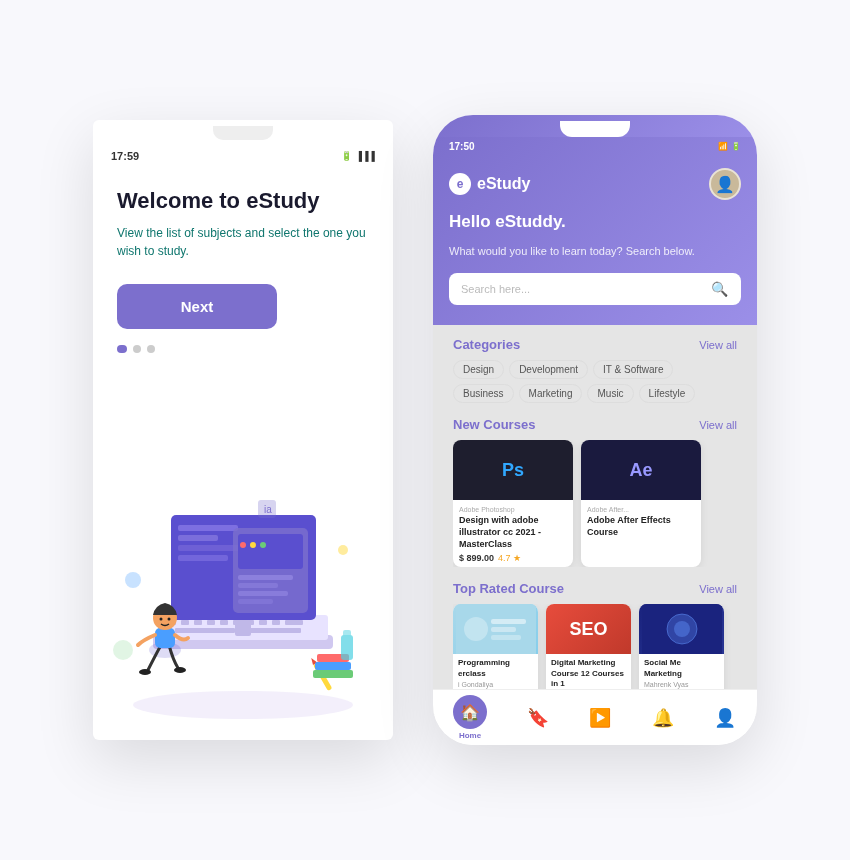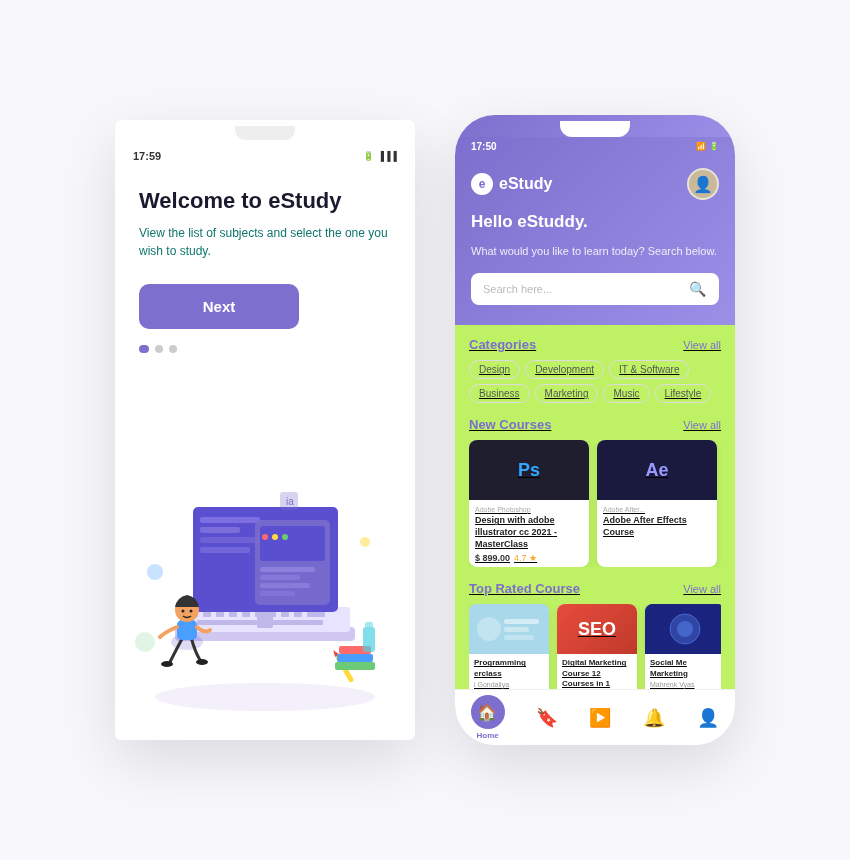--- a/index.html
+++ b/index.html
@@ -29,21 +29,21 @@
       box-shadow: 0 20px 60px rgba(0,0,0,0.12);
       overflow: hidden;
       position: relative;
     }
     .phone1 {
       width: 300px;
       height: 620px;
       border-radius: 6px;
     }
     .phone2 {
-      width: 280px;
+      width: 324px;
       height: 630px;
     }
 
     
     .status-bar {
       display: flex;
       justify-content: space-between;
       align-items: center;
       padding: 10px 18px 6px;
       font-size: 10px;
@@ -98,21 +98,21 @@
     .dot.inactive {
       background: #ccc;
       width: 8px;
       height: 8px;
       border-radius: 50%;
     }
 
     
     .p1-illustration {
       position: absolute;
-      bottom: 8px;
+      bottom: 0;
       left: 0;
       right: 0;
       height: 300px;
       display: flex;
       align-items: flex-end;
       justify-content: center;
       overflow: hidden;
     }
     .illus-svg {
       width: 100%;
@@ -186,25 +186,24 @@
       font-size: 11px;
       color: #bbb;
     }
     .search-icon-wrap {
       color: #7c6fcd;
       font-size: 14px;
     }
 
     
     .p2-body {
-      padding: 12px 14px;
-      background: #bef264;
+      padding: 12px 20px;
+      background: #e5e5e5;
       overflow: hidden;
       height: calc(100% - 240px);
-      text-decoration: underline;
     }
     .section-header {
       display: flex;
       justify-content: space-between;
       align-items: center;
       margin-bottom: 8px;
     }
     .section-title {
       font-size: 13px;
       font-weight: 700;

